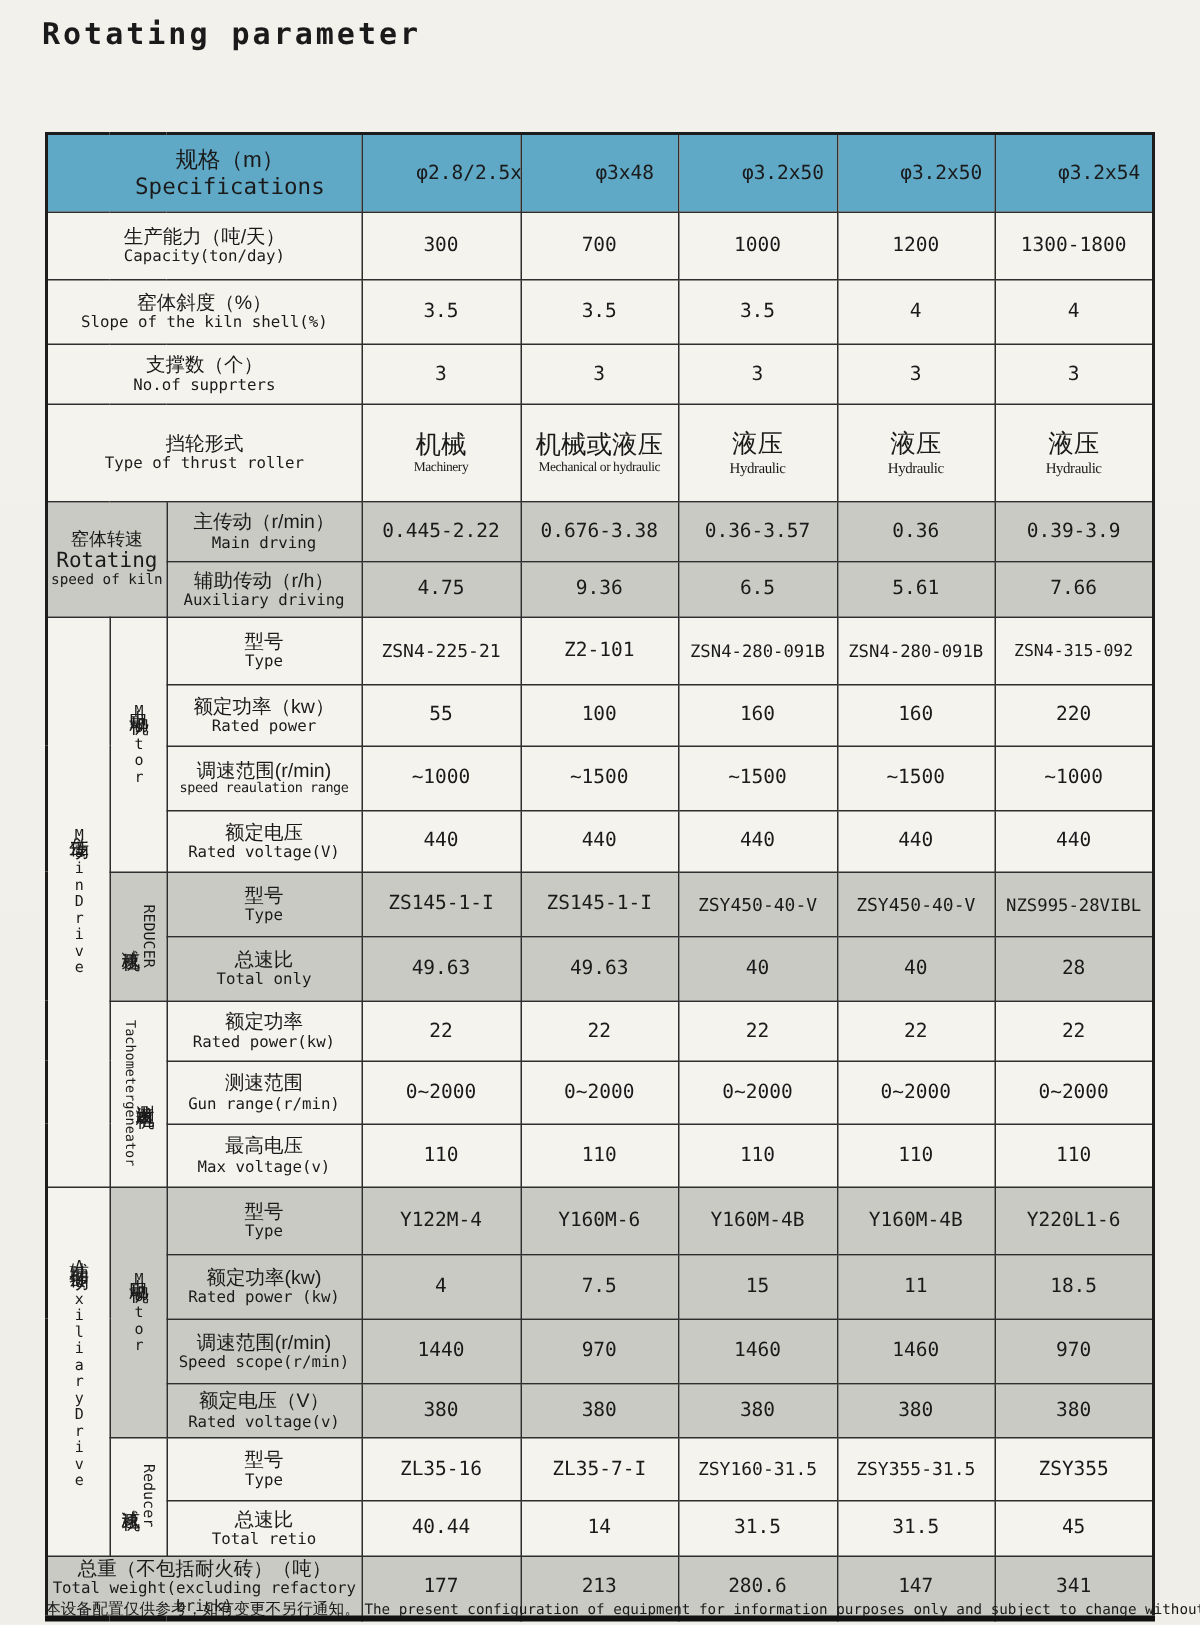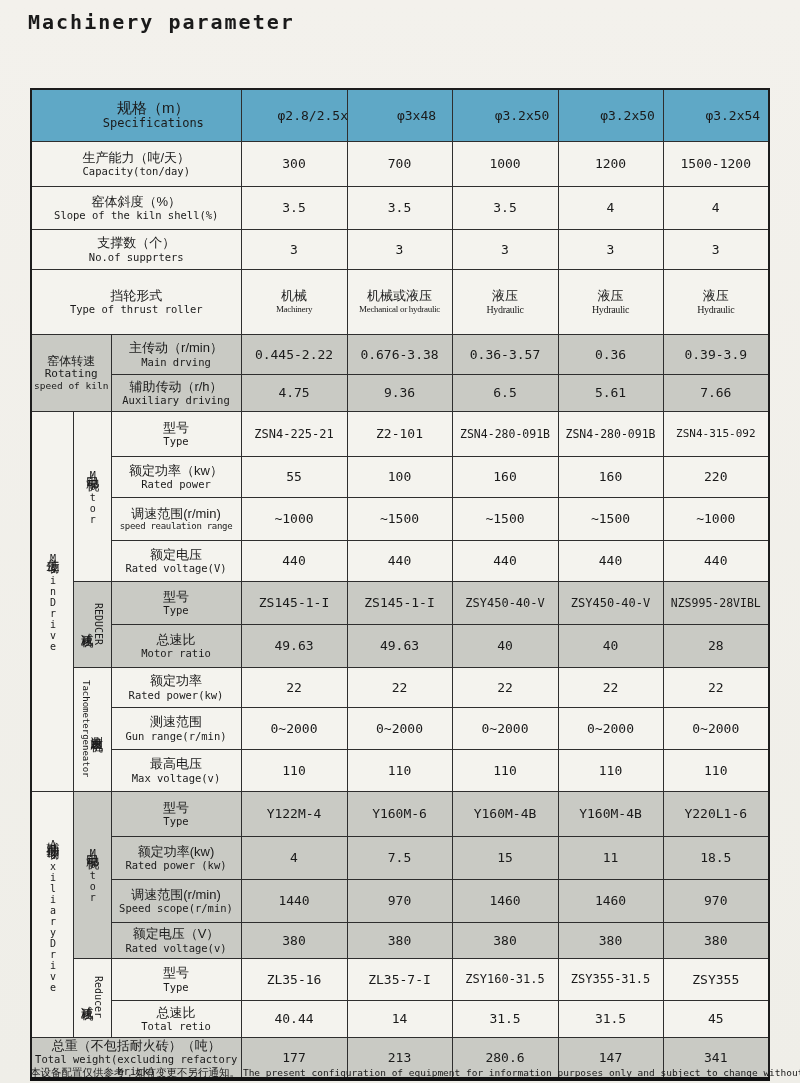--- a/index.html
+++ b/index.html
@@ -23,21 +23,21 @@
   td{border:1px solid #2e2e2e;text-align:center;vertical-align:middle;padding:0 2px;overflow:hidden;}
 
   .bg-blue{background:#5fa8c6;padding-left:36px;}
   .bg-white{background:#f4f3ee;}
   .bg-gray{background:#c9cac4;}
 
   .lab .zh{display:block;font-size:13px;line-height:1.2;}
   .lab .en{display:block;font-size:10.5px;line-height:1.15;font-family:"DejaVu Sans Mono",monospace;}
   .lab-sm .en{font-size:9px;letter-spacing:-0.3px;}
   .val{font-family:"DejaVu Sans Mono",monospace;font-size:13px;}
-  .val2 .zh{display:block;font-size:13px;line-height:1.25;}
+  .val2 .zh{display:block;font-size:17px;line-height:1.25;}
   .val2 .en{display:block;font-size:9px;line-height:1.1;font-family:Liberation Serif, serif;letter-spacing:-0.3px;}
 
   .vcell{padding:0;}
   .vtext{
     display:inline-block;writing-mode:vertical-rl;text-orientation:upright;
     font-size:13px;letter-spacing:2px;line-height:1.1;
   }
   .vtext .ven-up{font-size:10px;font-family:"DejaVu Sans Mono",monospace;letter-spacing:0;}
   .vrow{display:flex;justify-content:center;align-items:center;}
   .vzh{writing-mode:vertical-rl;text-orientation:upright;font-size:12.5px;letter-spacing:1px;line-height:1;}
@@ -48,58 +48,58 @@
     font-size:10.5px;
   }
   .footer-note .en{font-family:"DejaVu Sans Mono",monospace;font-size:9.5px;}
 </style>
 </head>
 <body>
 
 <div class="page">
 
   <div class="title-block">
-    <div class="title-en">Machinery parameter</div>
+    <div class="title-en">Rotating parameter</div>
   </div>
 
   <table class="tbl">
     <colgroup>
       <col style="width:42px">
         <col style="width:38px">
         <col style="width:130px">
       <col style="width:106px">
         <col style="width:105px">
         <col style="width:106px">
       <col style="width:105px">
         <col style="width:106px">
     </colgroup>
 
     <tbody>
         <tr style="height:52px">
       <td colspan="3" class="bg-blue lab">
         <span class="zh" style="font-size:15px">规格（m）</span>
-        <span class="en" style="font-size:12px">Specifications</span>
+        <span class="en" style="font-size:15px">Specifications</span>
       </td>
       <td class="bg-blue val">φ2.8/2.5x44</td>
       <td class="bg-blue val">φ3x48</td>
       <td class="bg-blue val">φ3.2x50</td>
       <td class="bg-blue val">φ3.2x50</td>
       <td class="bg-blue val">φ3.2x54</td>
     </tr>
 
     <tr style="height:45px">
       <td colspan="3" class="bg-white lab">
         <span class="zh">生产能力（吨/天）</span>
         <span class="en">Capacity(ton/day)</span>
       </td>
       <td class="bg-white val">300</td>
       <td class="bg-white val">700</td>
       <td class="bg-white val">1000</td>
       <td class="bg-white val">1200</td>
-      <td class="bg-white val">1500-1200</td>
+      <td class="bg-white val">1300-1800</td>
     </tr>
 
     <tr style="height:43px">
       <td colspan="3" class="bg-white lab">
         <span class="zh">窑体斜度（%）</span>
         <span class="en">Slope of the kiln shell(%)</span>
       </td>
       <td class="bg-white val">3.5</td>
       <td class="bg-white val">3.5</td>
       <td class="bg-white val">3.5</td>
@@ -142,21 +142,21 @@
       </td>
       <td class="bg-white val2">
         <span class="zh">液压</span>
         <span class="en" style="font-size:10px">Hydraulic</span>
       </td>
     </tr>
 
     <tr style="height:40px">
       <td colspan="2" rowspan="2" class="bg-gray lab">
         <span class="zh" style="font-size:12px">窑体转速</span>
-        <span class="en" style="font-size:11px">Rotating</span>
+        <span class="en" style="font-size:14px">Rotating</span>
         <span class="en" style="font-size:9.5px">speed of kiln</span>
       </td>
       <td class="bg-gray lab">
         <span class="zh">主传动（r/min）</span>
         <span class="en">Main drving</span>
       </td>
       <td class="bg-gray val">0.445-2.22</td>
       <td class="bg-gray val">0.676-3.38</td>
       <td class="bg-gray val">0.36-3.57</td>
       <td class="bg-gray val">0.36</td>
@@ -239,21 +239,21 @@
       </td>
       <td class="bg-gray val">ZS145-1-I</td>
       <td class="bg-gray val">ZS145-1-I</td>
       <td class="bg-gray val" style="font-size:12px">ZSY450-40-V</td>
       <td class="bg-gray val" style="font-size:12px">ZSY450-40-V</td>
       <td class="bg-gray val" style="font-size:11.5px">NZS995-28VIBL</td>
     </tr>
     <tr style="height:43px">
       <td class="bg-gray lab">
         <span class="zh">总速比</span>
-        <span class="en">Motor ratio</span>
+        <span class="en">Total only</span>
       </td>
       <td class="bg-gray val">49.63</td>
       <td class="bg-gray val">49.63</td>
       <td class="bg-gray val">40</td>
       <td class="bg-gray val">40</td>
       <td class="bg-gray val">28</td>
     </tr>
 
     <tr style="height:40px">
       <td rowspan="3" class="bg-white vcell">

